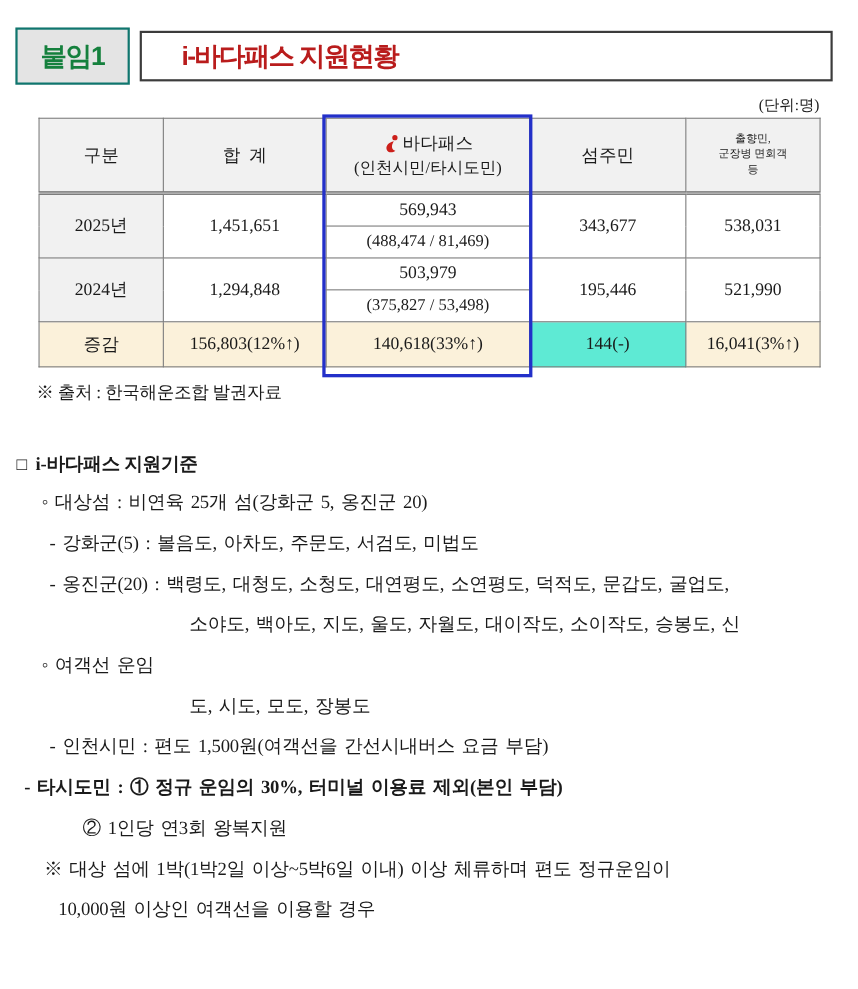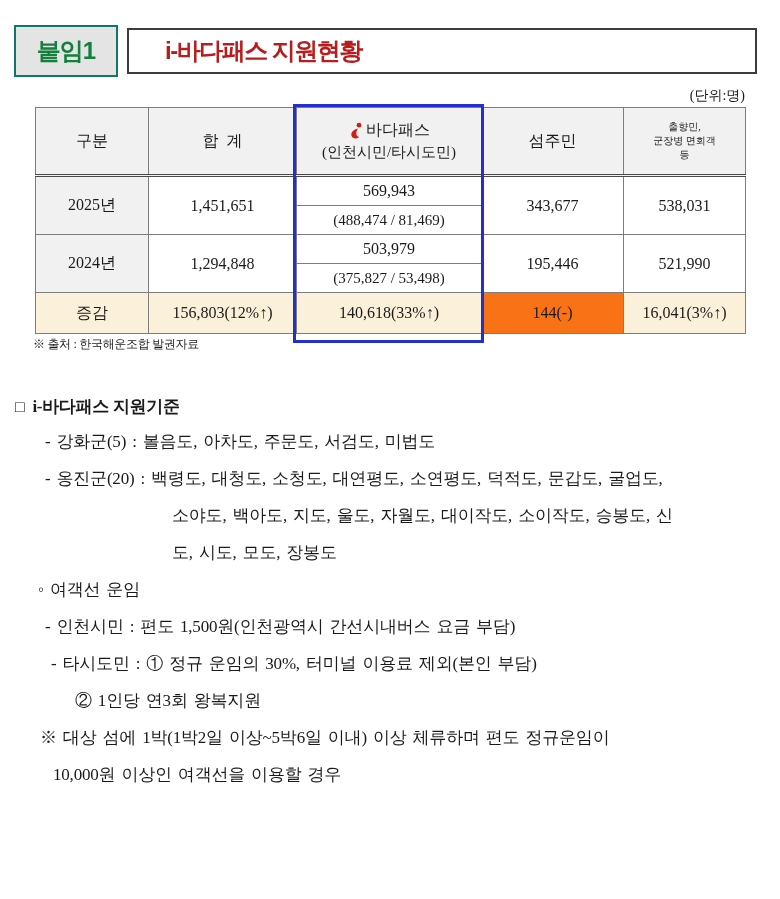--- a/index.html
+++ b/index.html
@@ -31,30 +31,30 @@
   .bp-line2{font-size:15px;}
   .col5h{font-size:10px;line-height:1.4;}
   .ylabel{background:#f1f1f1;}
   .r-main td{height:28px;}
   .r-sub td{height:28px;font-size:15px;border-top:1px solid #9a9a9a;}
   .row-change td{height:40px;}
   .blue-box{position:absolute;left:258px;top:-3px;width:185px;height:calc(100% + 6px);
     border:3px solid #2330c9;pointer-events:none;}
   .logo-svg{display:inline-block;}
 
-  .source-note{margin:2px 0 0 33px;font-size:12px;letter-spacing:-0.3px;}
+  .source-note{margin:13px 0 0 33px;font-size:16px;letter-spacing:-0.3px;}
 
   
   .sec2-heading{margin:42px 0 0 15px;font-weight:bold;font-size:17px;letter-spacing:-0.3px;}
   .sec2-heading .sq{font-size:16px;margin-right:8px;}
   .lines{margin-top:13px;font-size:17px;letter-spacing:-0.2px;word-spacing:2px;}
   .ln{line-height:22px;margin-bottom:15px;}
   .ind-a{padding-left:38px;}
   .ind-b{padding-left:45px;}
-  .ind-b2{padding-left:51px;}
+  .ind-b2{padding-left:22px;font-weight:bold;}
   .ind-c{padding-left:172px;}
   .ind-d{padding-left:75px;}
   .ind-n{padding-left:40px;}
   .ind-n2{padding-left:53px;}
 </style>
 </head>
 <body>
 
 <div class="page">
 
@@ -115,41 +115,42 @@
           <td rowspan="2">195,446</td>
           <td rowspan="2">521,990</td>
         </tr>
         <tr class="r-sub">
           <td>(375,827 / 53,498)</td>
         </tr>
         <tr class="row-change">
           <td style="background: rgb(251, 241, 218);">증감</td>
           <td style="background: rgb(251, 241, 218);">156,803(12%↑)</td>
           <td style="background: rgb(251, 241, 218);">140,618(33%↑)</td>
-          <td style="background: #f97316;">144(-)</td>
+          <td style="background: #5eead4;">144(-)</td>
           <td style="background: rgb(251, 241, 218);">16,041(3%↑)</td>
         </tr>
       </tbody>
     </table>
     <div class="blue-box" style="border-color: rgb(35, 48, 201);"></div>
   </div>
 
   <div class="source-note">※ 출처 : 한국해운조합 발권자료</div>
 
   <div class="sec2-heading">
     <span class="sq">□</span><span>i-바다패스 지원기준</span>
   </div>
 
   <div class="lines">
+    <div class="ln ind-a">◦  대상섬 : 비연육 25개 섬(강화군 5, 옹진군 20)</div>
     <div class="ln ind-b">-  강화군(5) : 볼음도, 아차도, 주문도, 서검도, 미법도</div>
     <div class="ln ind-b">-  옹진군(20) : 백령도, 대청도, 소청도, 대연평도, 소연평도, 덕적도, 문갑도, 굴업도,</div>
     <div class="ln ind-c">소야도, 백아도, 지도, 울도, 자월도, 대이작도, 소이작도, 승봉도, 신</div>
+    <div class="ln ind-a">◦  여객선 운임</div>
     <div class="ln ind-c">도, 시도, 모도, 장봉도</div>
-    <div class="ln ind-a">◦  여객선 운임</div>
-    <div class="ln ind-b">-  인천시민 : 편도 1,500원(인천광역시 간선시내버스 요금 부담)</div>
+    <div class="ln ind-b">-  인천시민 : 편도 1,500원(여객선을 간선시내버스 요금 부담)</div>
     <div class="ln ind-b2">-  타시도민 : ① 정규 운임의 30%, 터미널 이용료 제외(본인 부담)</div>
     <div class="ln ind-d">② 1인당 연3회 왕복지원</div>
     <div class="ln ind-n">※  대상 섬에 1박(1박2일 이상~5박6일 이내) 이상 체류하며 편도 정규운임이</div>
     <div class="ln ind-n2">10,000원 이상인 여객선을 이용할 경우</div>
 
   </div>
 
 </div>
 
 </body></html>

